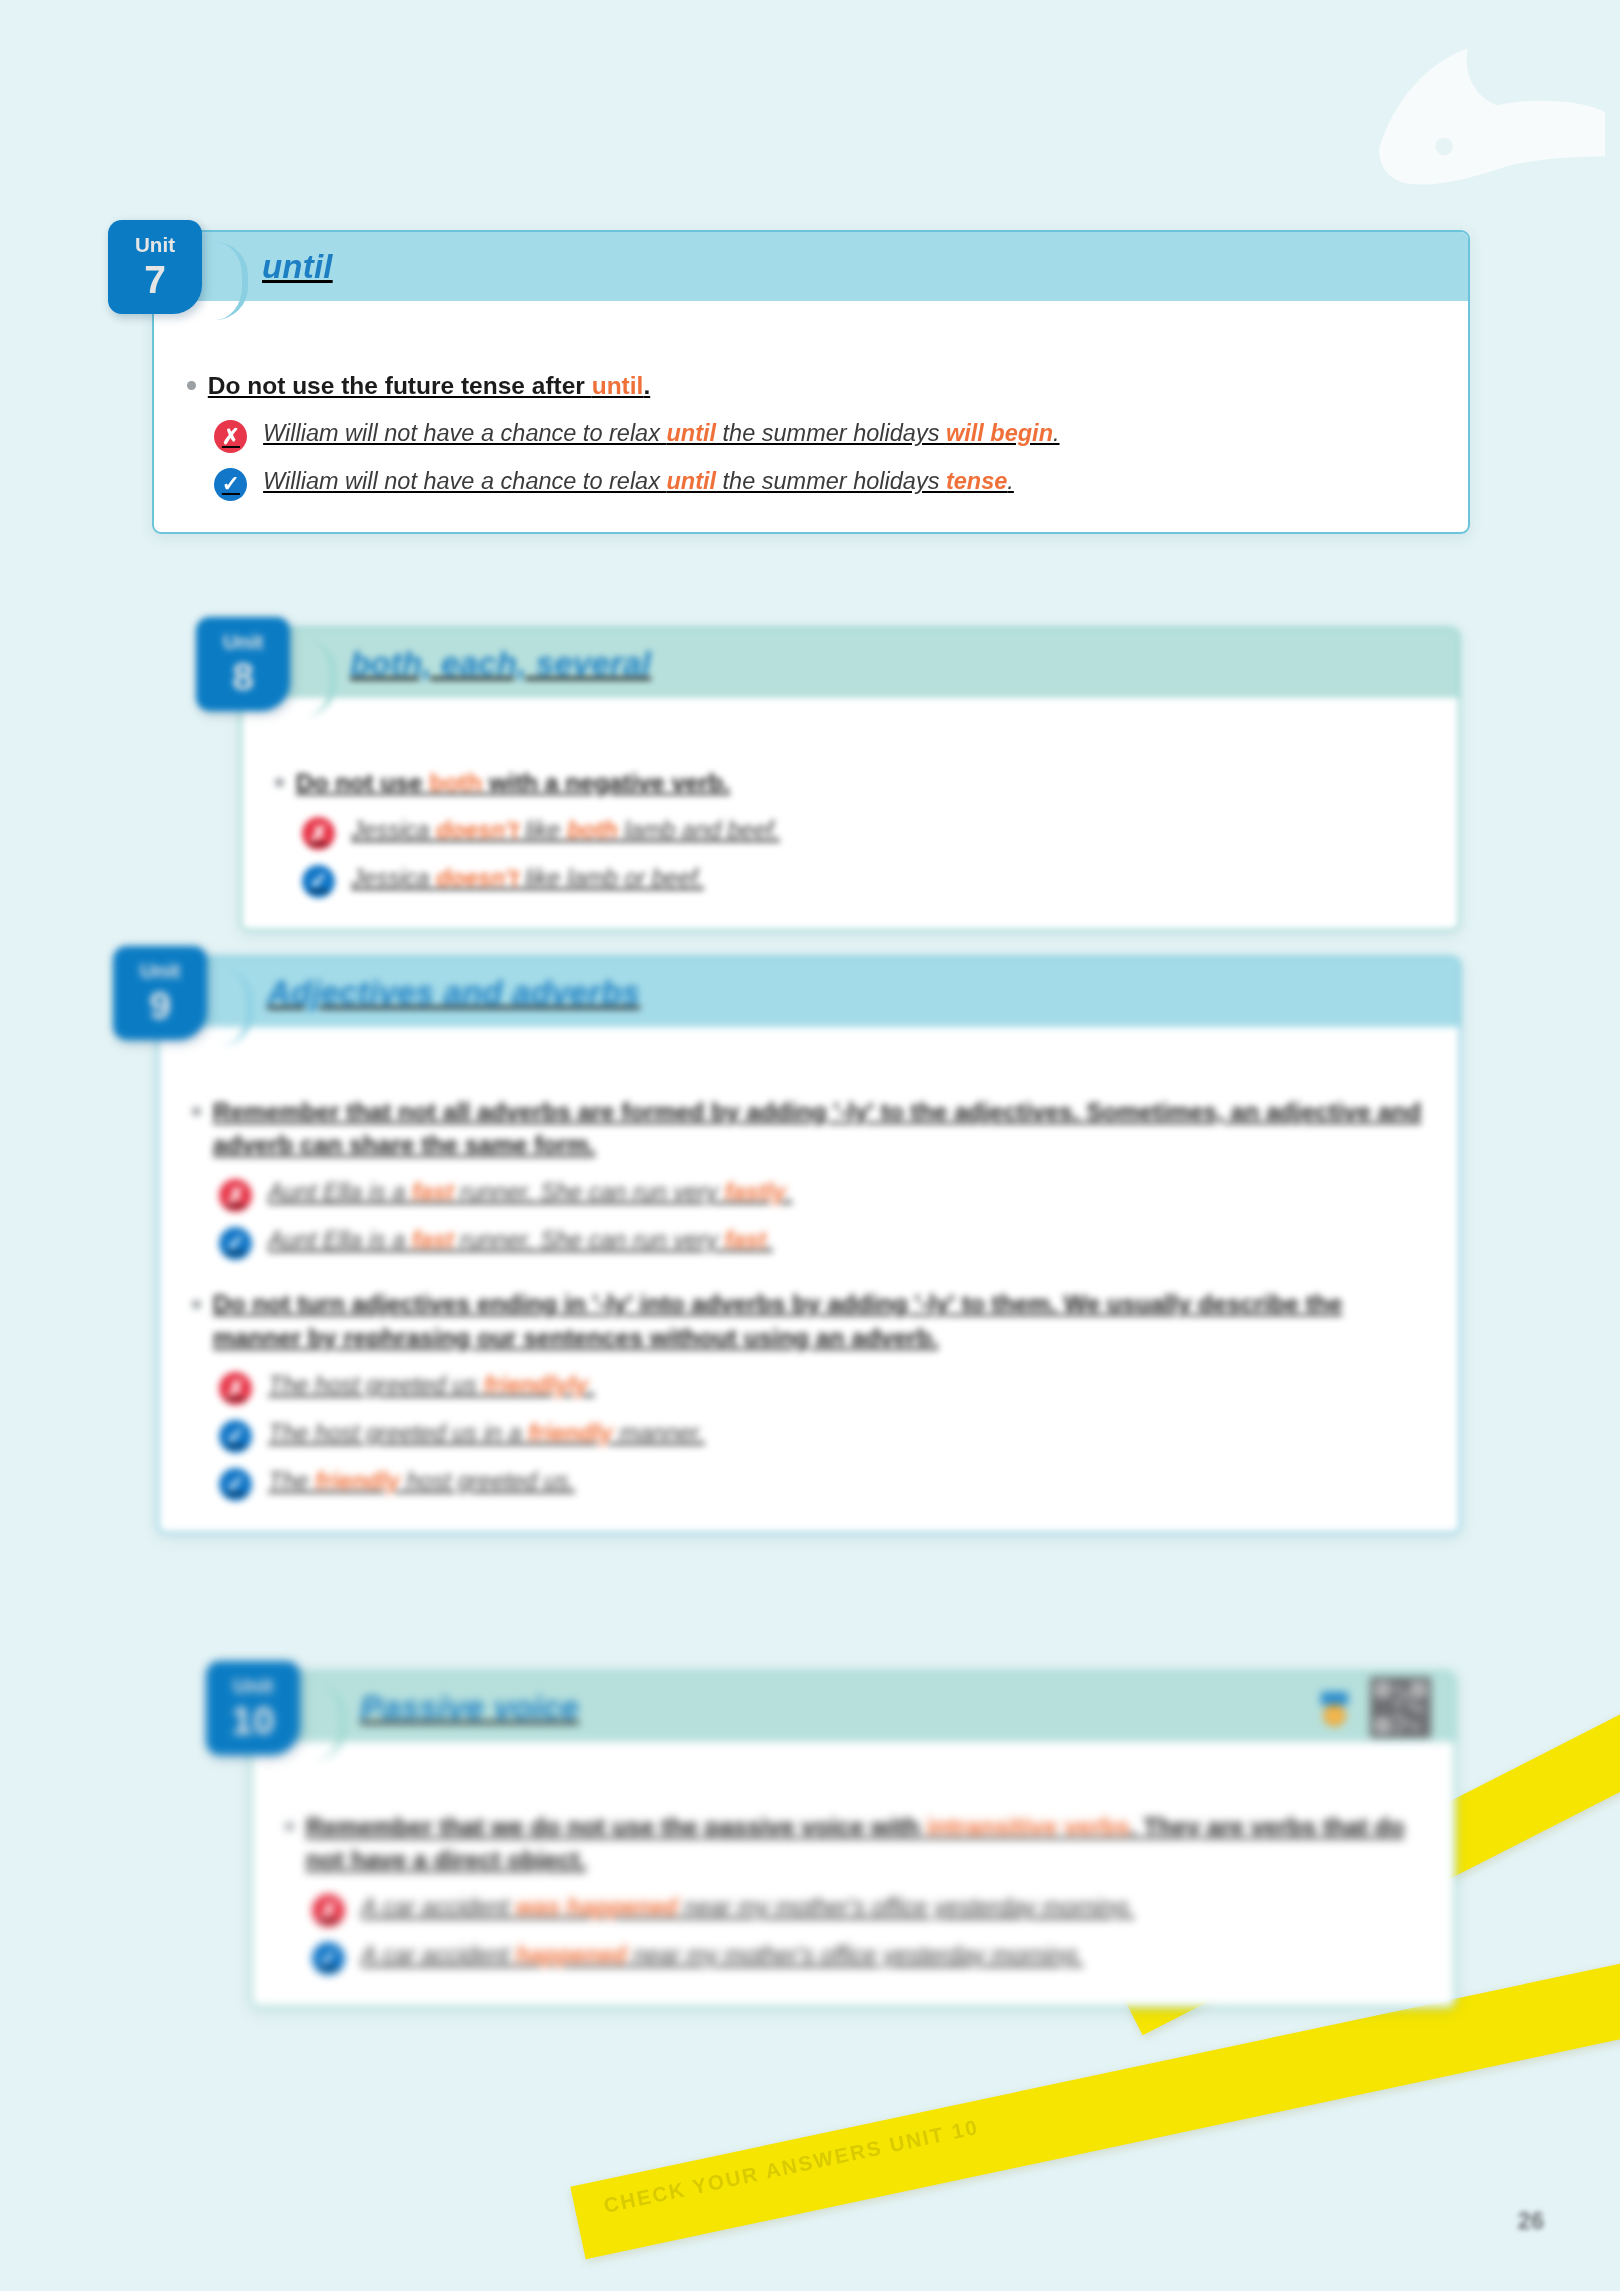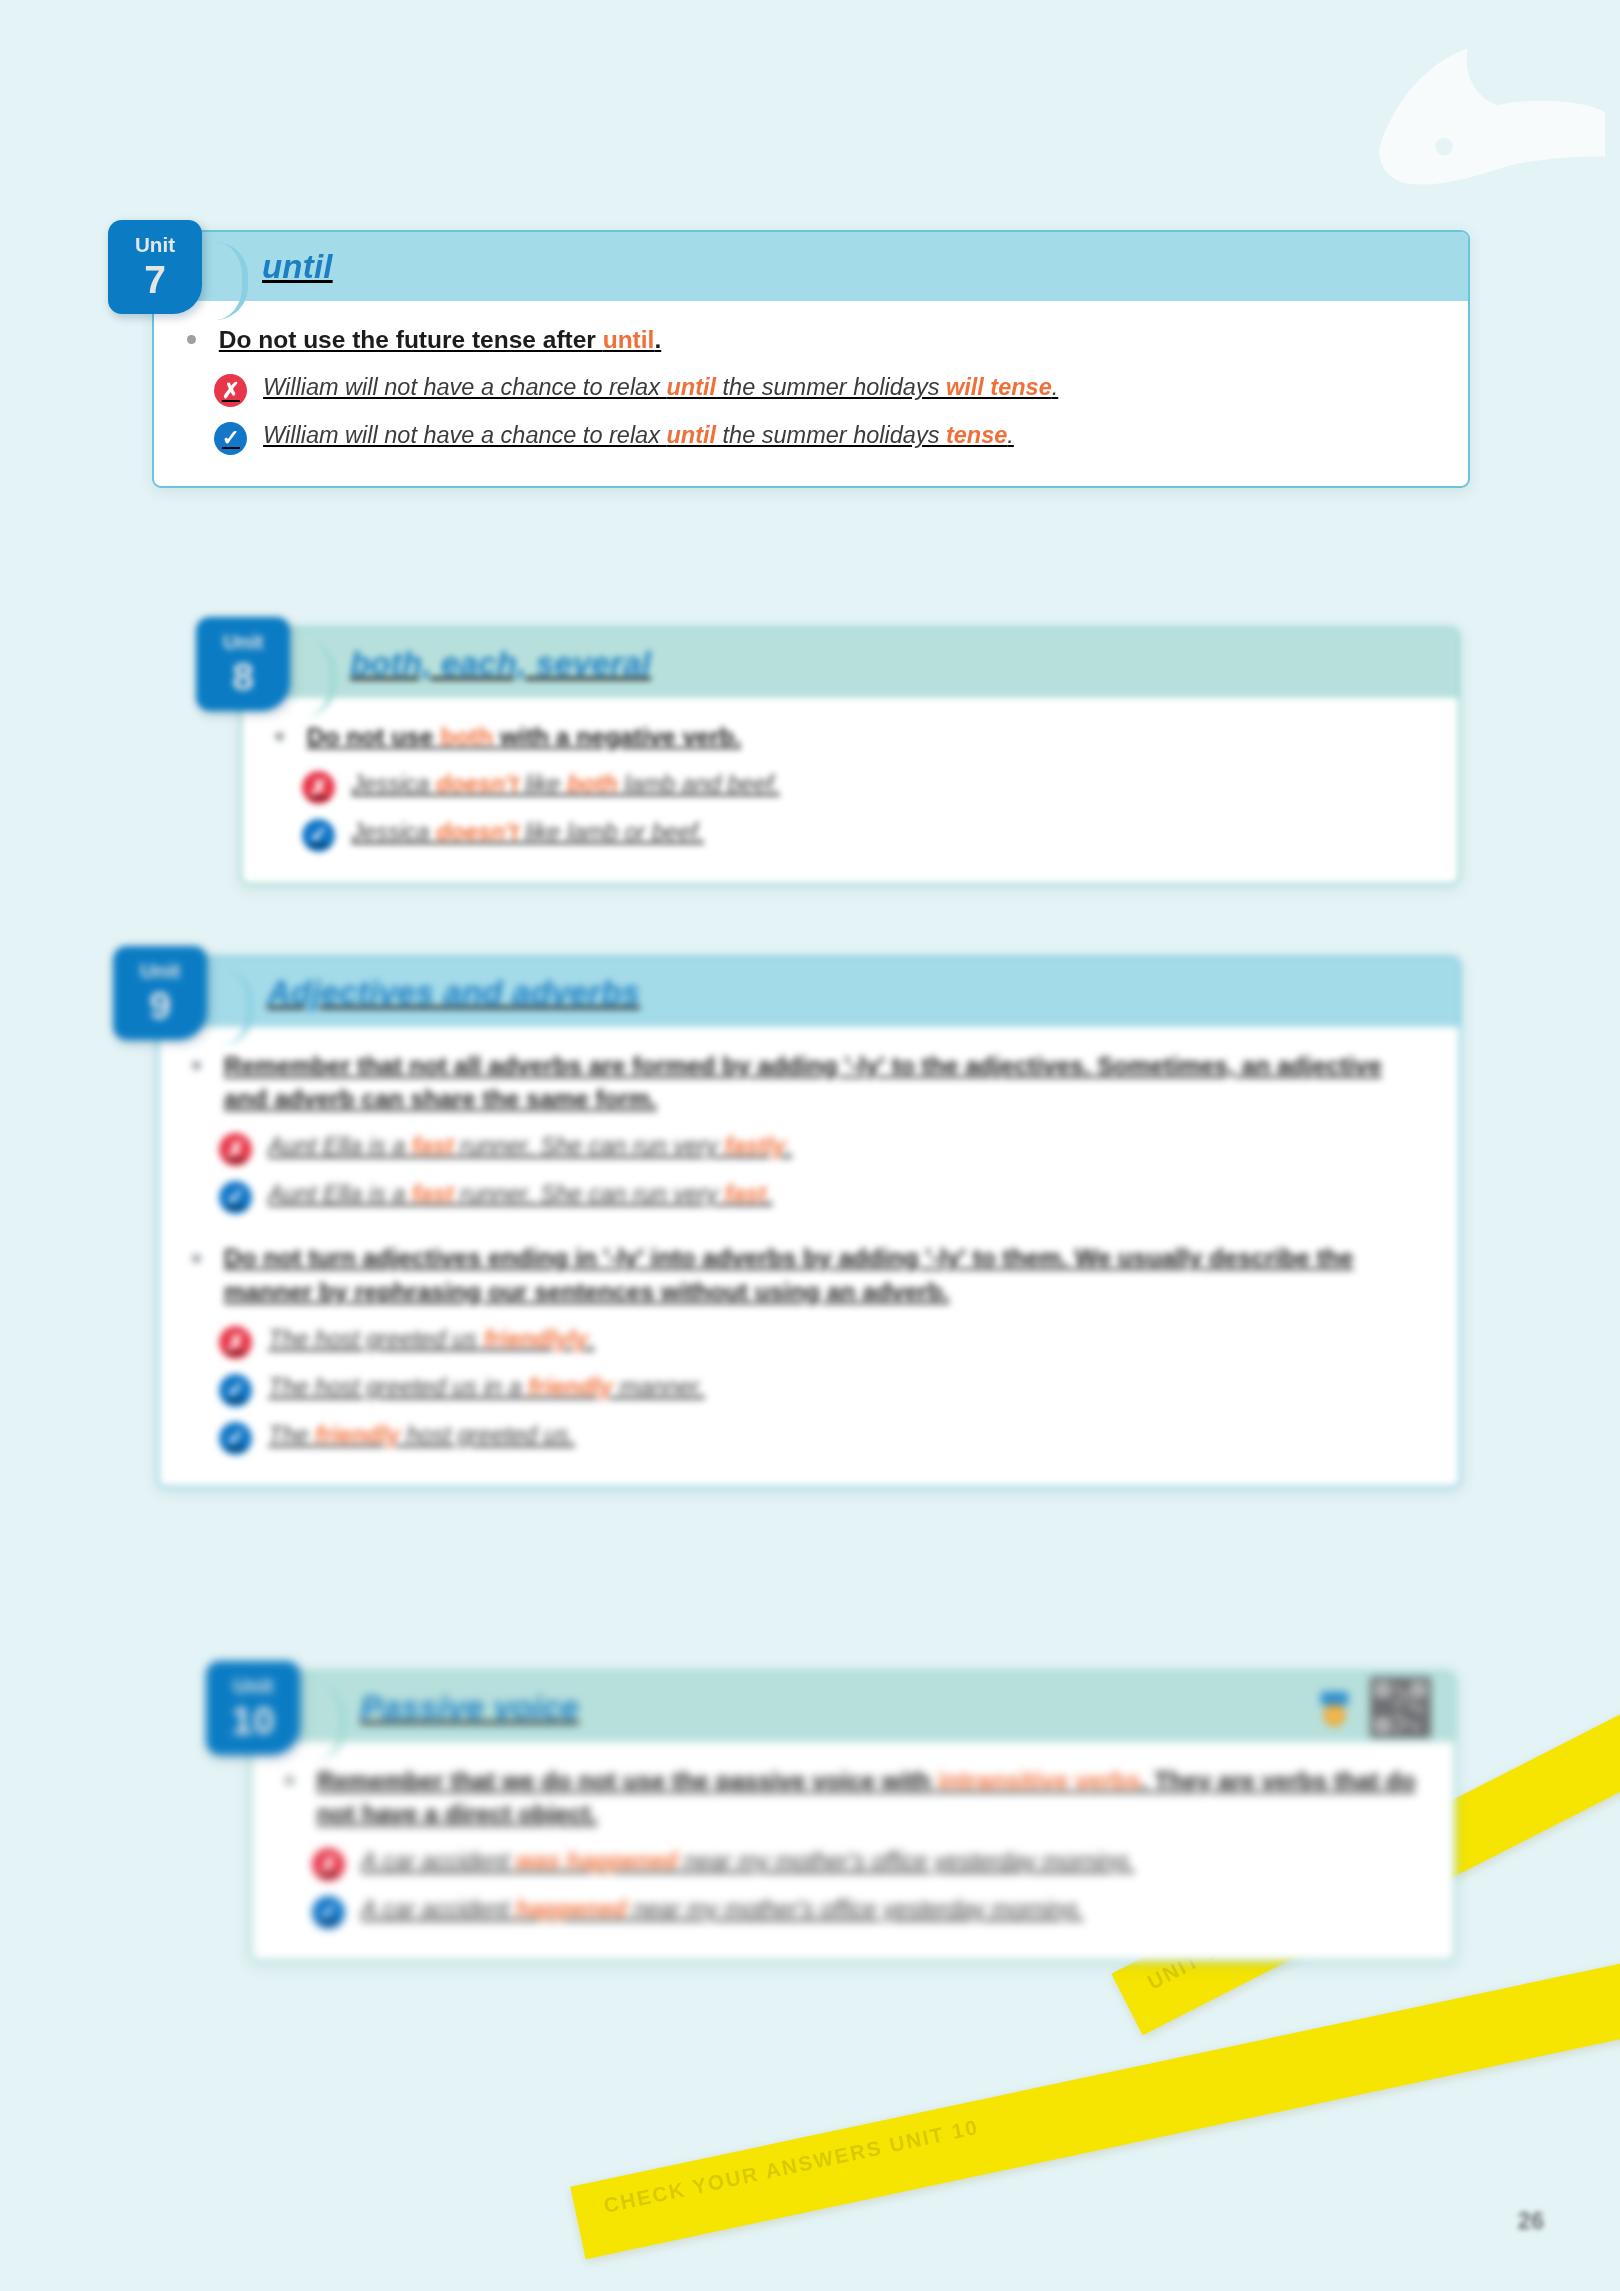--- a/index.html
+++ b/index.html
@@ -156,22 +156,23 @@
     border-right: 6.9px solid #8ad0e2;
     border-radius: 0 39px 39px 0;
   }
   .badge-chevron.teal { border-right-color: #9fd9d3; }
 
   
   .unit-body { padding: 21.6px 33px 25.5px 33px; }
 
   .rule {
     display: flex;
-    gap: 23px;
+    gap: 12px;
     margin-bottom: 9.8px;
+    margin-top: 46px;
   }
   .rule .dot {
     flex: none;
     width: 8.8px; height: 8.8px;
     border-radius: 50%;
     background: #9aa0a4;
     margin-top: 12.7px;
   }
   .rule .rule-text {
     font-size: 24.5px;
@@ -261,21 +262,21 @@
         <div class="unit-title">until</div>
         <div class="header-icons"></div>
       </div>
       <div class="unit-body">
         <div class="rule">
           <div class="dot"></div>
           <div class="rule-text"><span>Do not use the future tense after </span><span class="hl">until</span><span>.</span></div>
         </div>
         <div class="example">
           <div class="mark wrong">✗</div>
-          <div class="example-text"><span>William will not have a chance to relax </span><span class="hl-light">until</span><span> the summer holidays </span><span class="hl-light">will tense</span><span>.</span></div>
+          <div class="example-text"><span>William will not have a chance to relax </span><span class="hl-light">until</span><span> the summer holidays </span><span class="hl-light">will begin</span><span>.</span></div>
         </div>
         <div class="example">
           <div class="mark right">✓</div>
           <div class="example-text"><span>William will not have a chance to relax </span><span class="hl-light">until</span><span> the summer holidays </span><span class="hl-light">tense</span><span>.</span></div>
         </div>
       </div>
     </div>
   </div>
 
   <div class="unit b2" style="left:240px; top:627px; width:1220px;">

